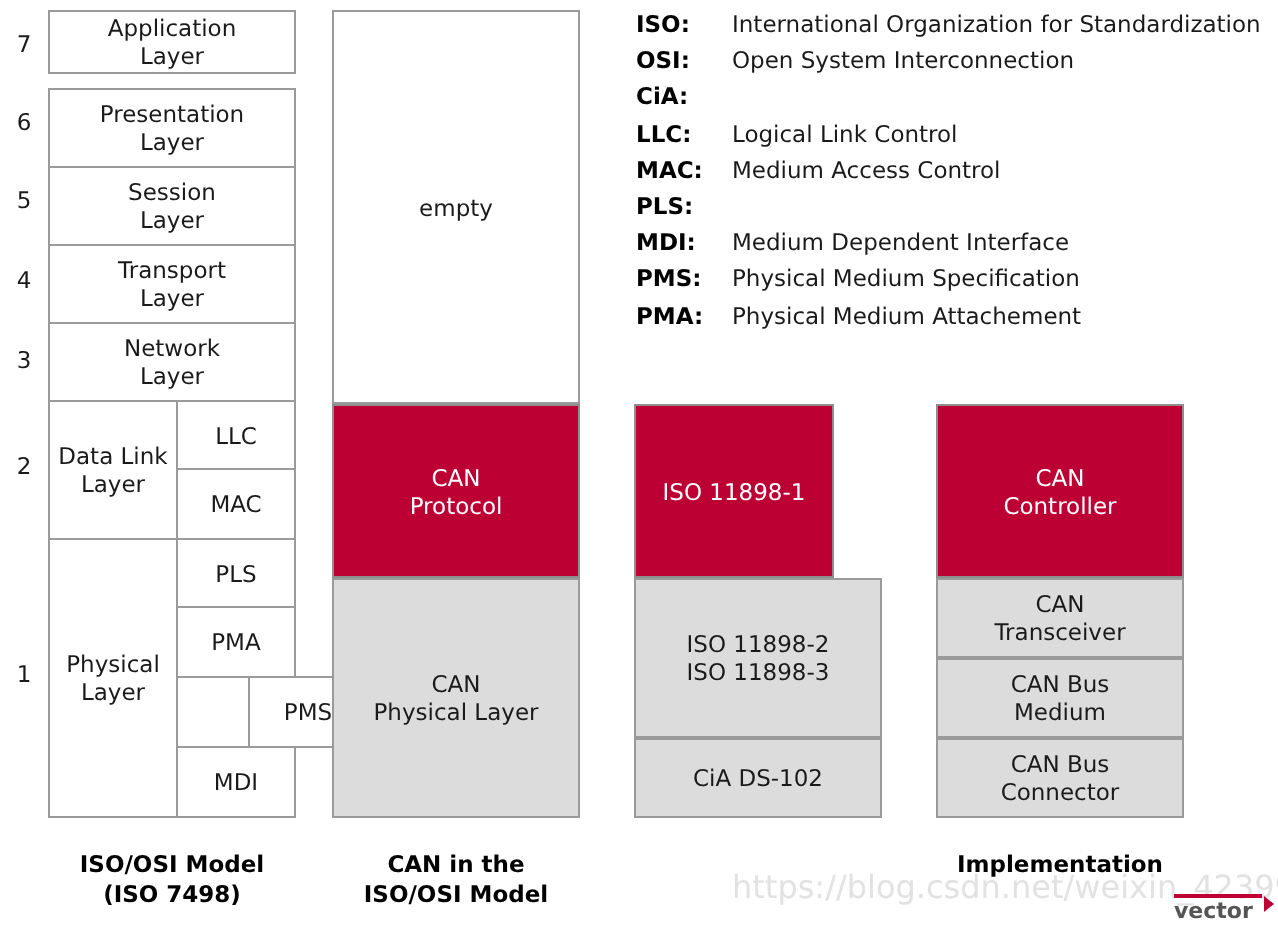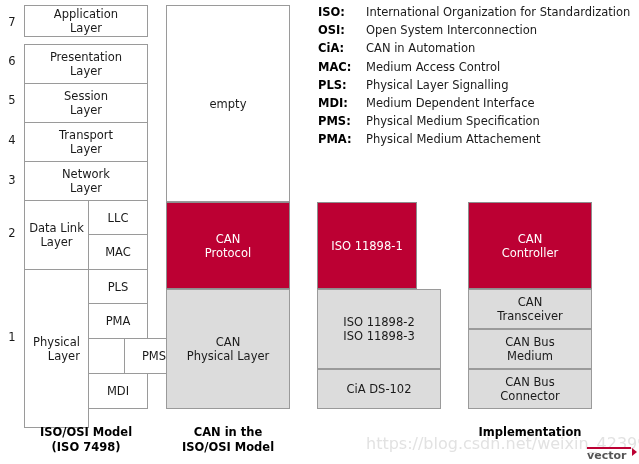--- a/index.html
+++ b/index.html
@@ -148,21 +148,21 @@
   <div class="cell" style="left:24px; top:5px;   width:124px; height:32px;">Application<br>Layer</div>
   <div class="cell" style="left:24px; top:44px;  width:124px; height:40px;">Presentation<br>Layer</div>
   <div class="cell" style="left:24px; top:83px;  width:124px; height:40px;">Session<br>Layer</div>
   <div class="cell" style="left:24px; top:122px; width:124px; height:40px;">Transport<br>Layer</div>
   <div class="cell" style="left:24px; top:161px; width:124px; height:40px;">Network<br>Layer</div>
 
   <div class="cell" style="left:24px; top:200px; width:65px;  height:70px;">Data Link<br>Layer</div>
   <div class="cell" style="left:88px; top:200px; width:60px;  height:35px;">LLC</div>
   <div class="cell" style="left:88px; top:234px; width:60px;  height:36px;">MAC</div>
 
-  <div class="cell" style="left:24px; top:269px; width:65px;  height:159px;text-align:right;">Physical<br>Layer</div>
+  <div class="cell" style="left:24px; top:269px; width:65px;  height:140px;">Physical<br>Layer</div>
   <div class="cell" style="left:88px; top:269px; width:60px;  height:35px;">PLS</div>
   <div class="cell" style="left:88px; top:303px; width:60px;  height:36px;">PMA</div>
   <div class="cell" style="left:88px; top:338px; width:60px;  height:36px;margin-left:36px;">PMS</div>
   <div class="cell" style="left:88px; top:373px; width:60px;  height:36px;">MDI</div>
 
   <div class="cell" style="left:166px; top:5px;   width:124px; height:197px;">empty</div>
   <div class="cell red" style="left:166px; top:202px; width:124px; height:87px;">CAN<br>Protocol</div>
   <div class="cell gray" style="left:166px; top:289px; width:124px; height:120px;">CAN<br>Physical Layer</div>
 
   <div class="cell red" style="left:317px; top:202px; width:100px; height:87px;">ISO 11898-1</div>
@@ -178,29 +178,31 @@
     <div class="legend-row">
       <span class="legend-abbr">ISO:</span>
       <span class="legend-text">International Organization for Standardization</span>
     </div>
     <div class="legend-row">
       <span class="legend-abbr">OSI:</span>
       <span class="legend-text">Open System Interconnection</span>
     </div>
     <div class="legend-row">
       <span class="legend-abbr">CiA:</span>
-      <span class="legend-text">CAN in Automation</span>
+    </div>
+    <div class="legend-row">
+      <span class="legend-abbr">LLC:</span>
+      <span class="legend-text">Logical Link Control</span>
     </div>
     <div class="legend-row">
       <span class="legend-abbr">MAC:</span>
       <span class="legend-text">Medium Access Control</span>
     </div>
     <div class="legend-row">
       <span class="legend-abbr">PLS:</span>
-      <span class="legend-text">Physical Layer Signalling</span>
     </div>
     <div class="legend-row">
       <span class="legend-abbr">MDI:</span>
       <span class="legend-text">Medium Dependent Interface</span>
     </div>
     <div class="legend-row">
       <span class="legend-abbr">PMS:</span>
       <span class="legend-text">Physical Medium Specification</span>
     </div>
     <div class="legend-row">

